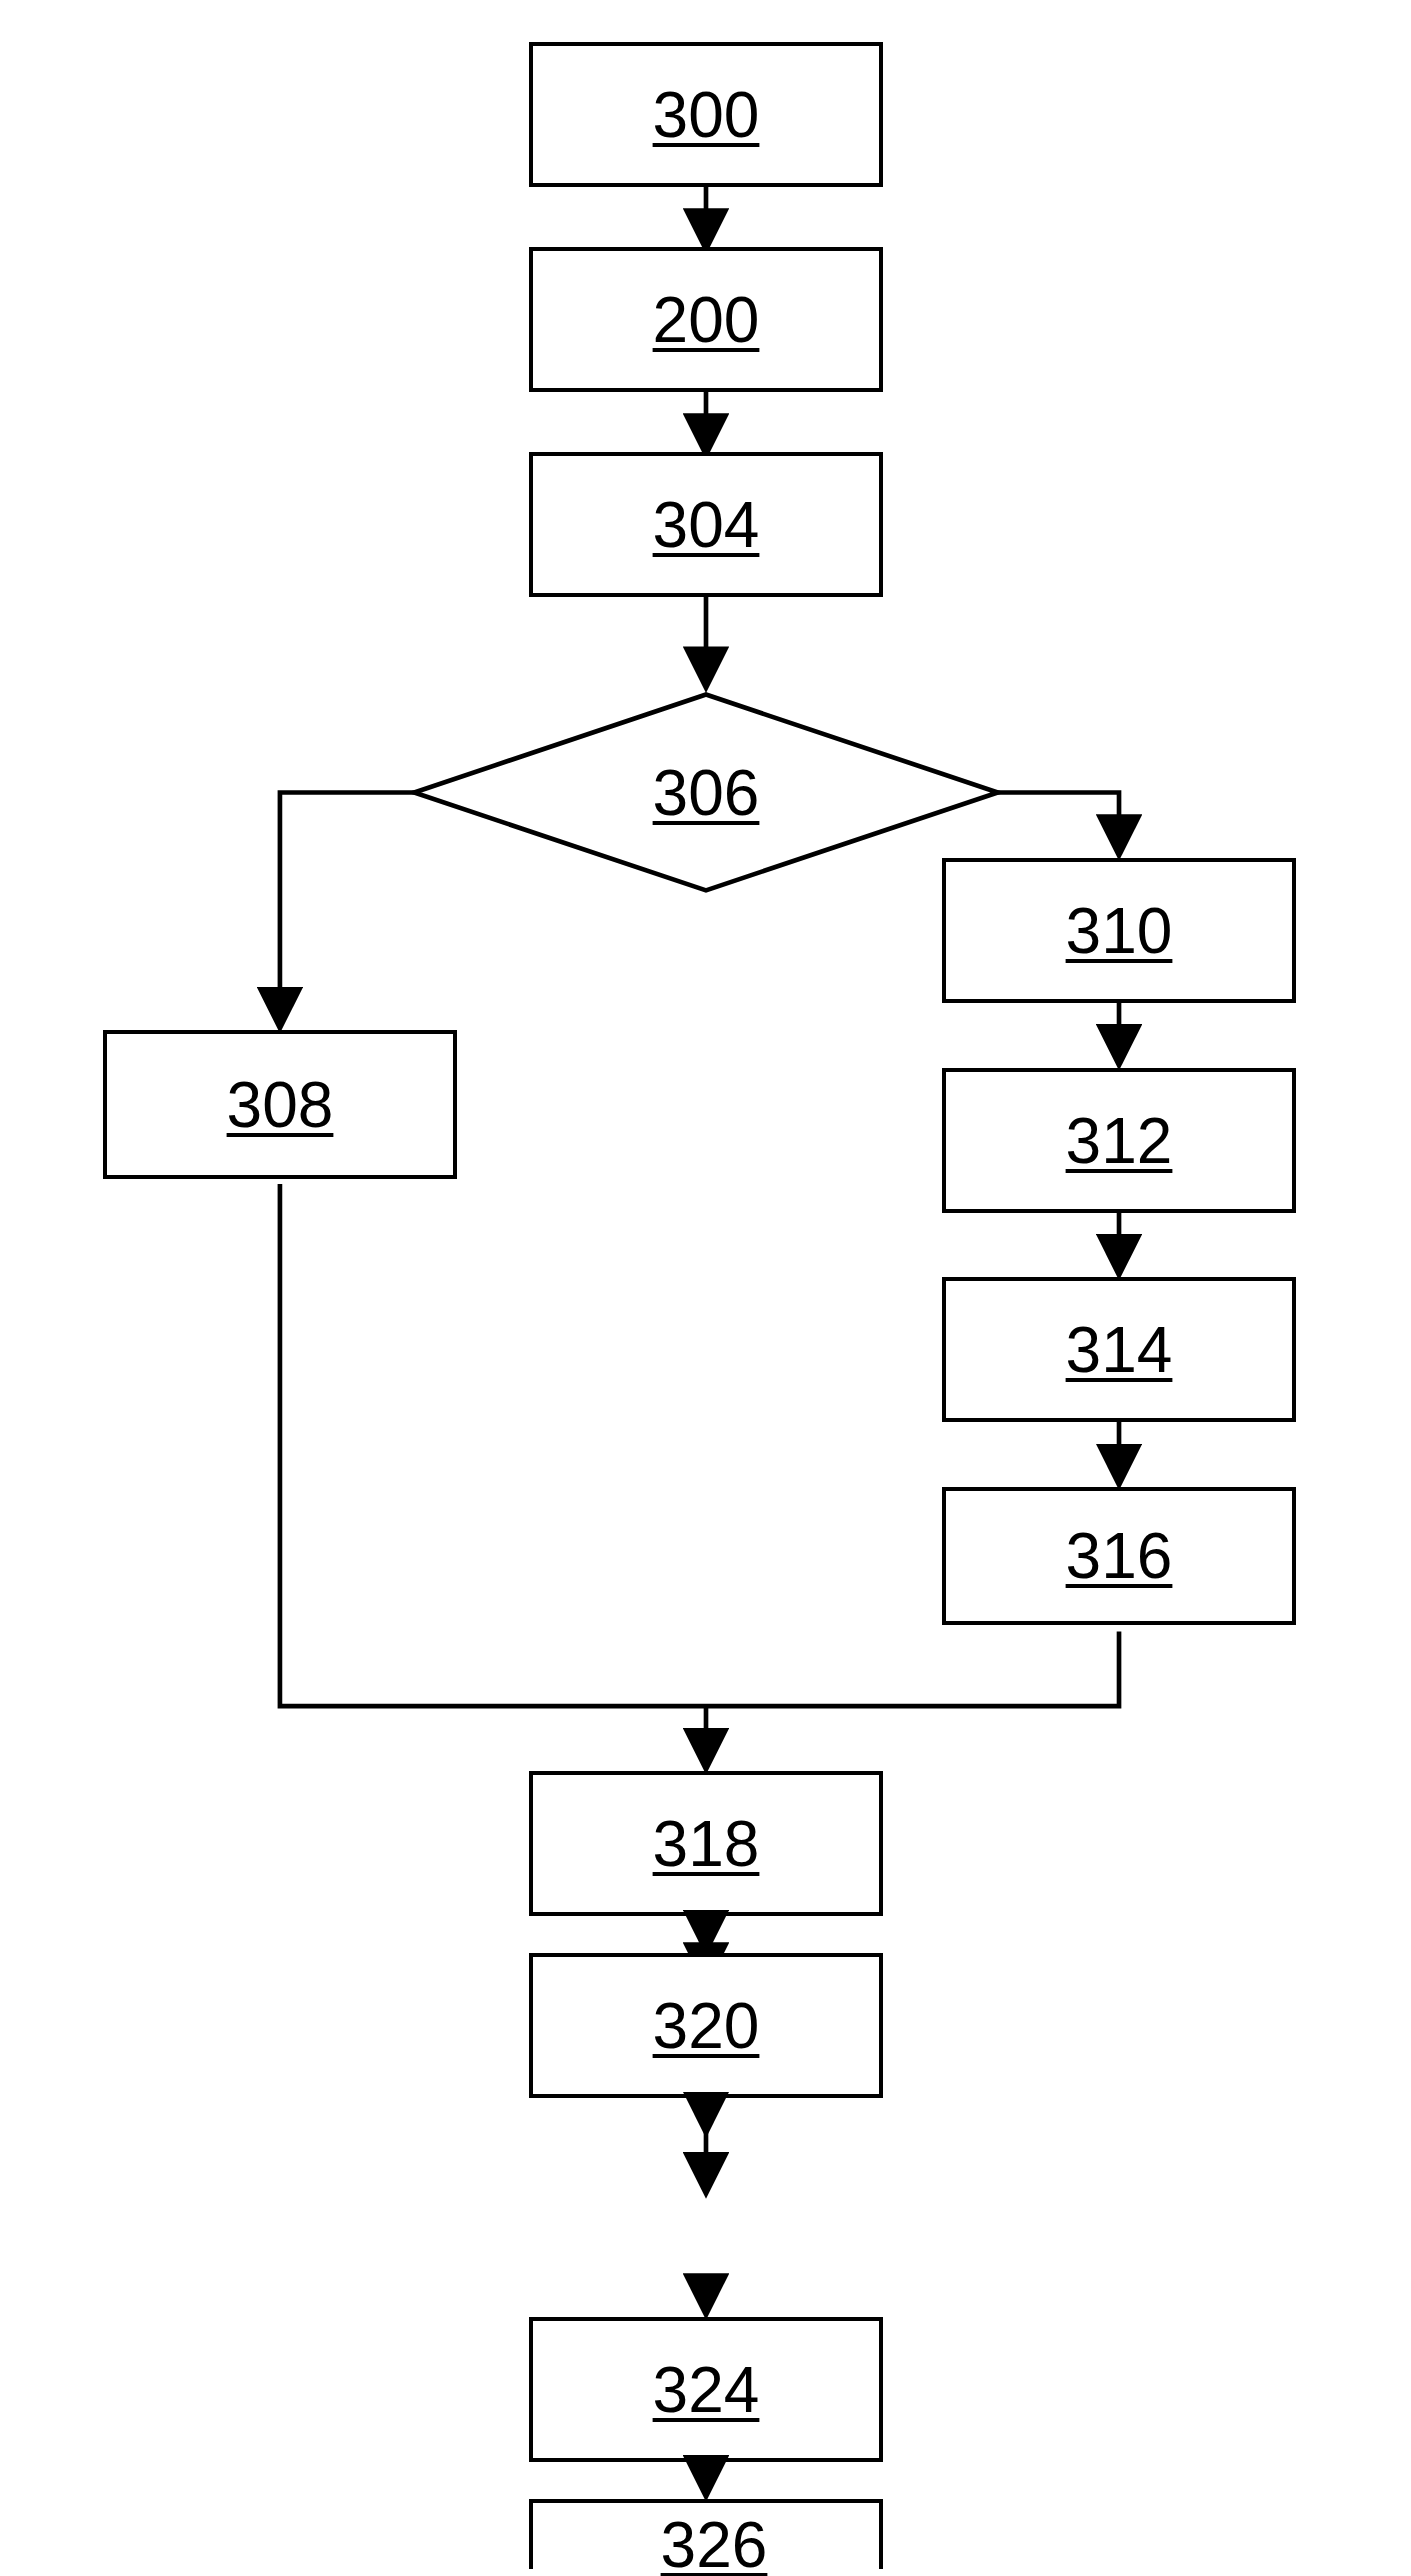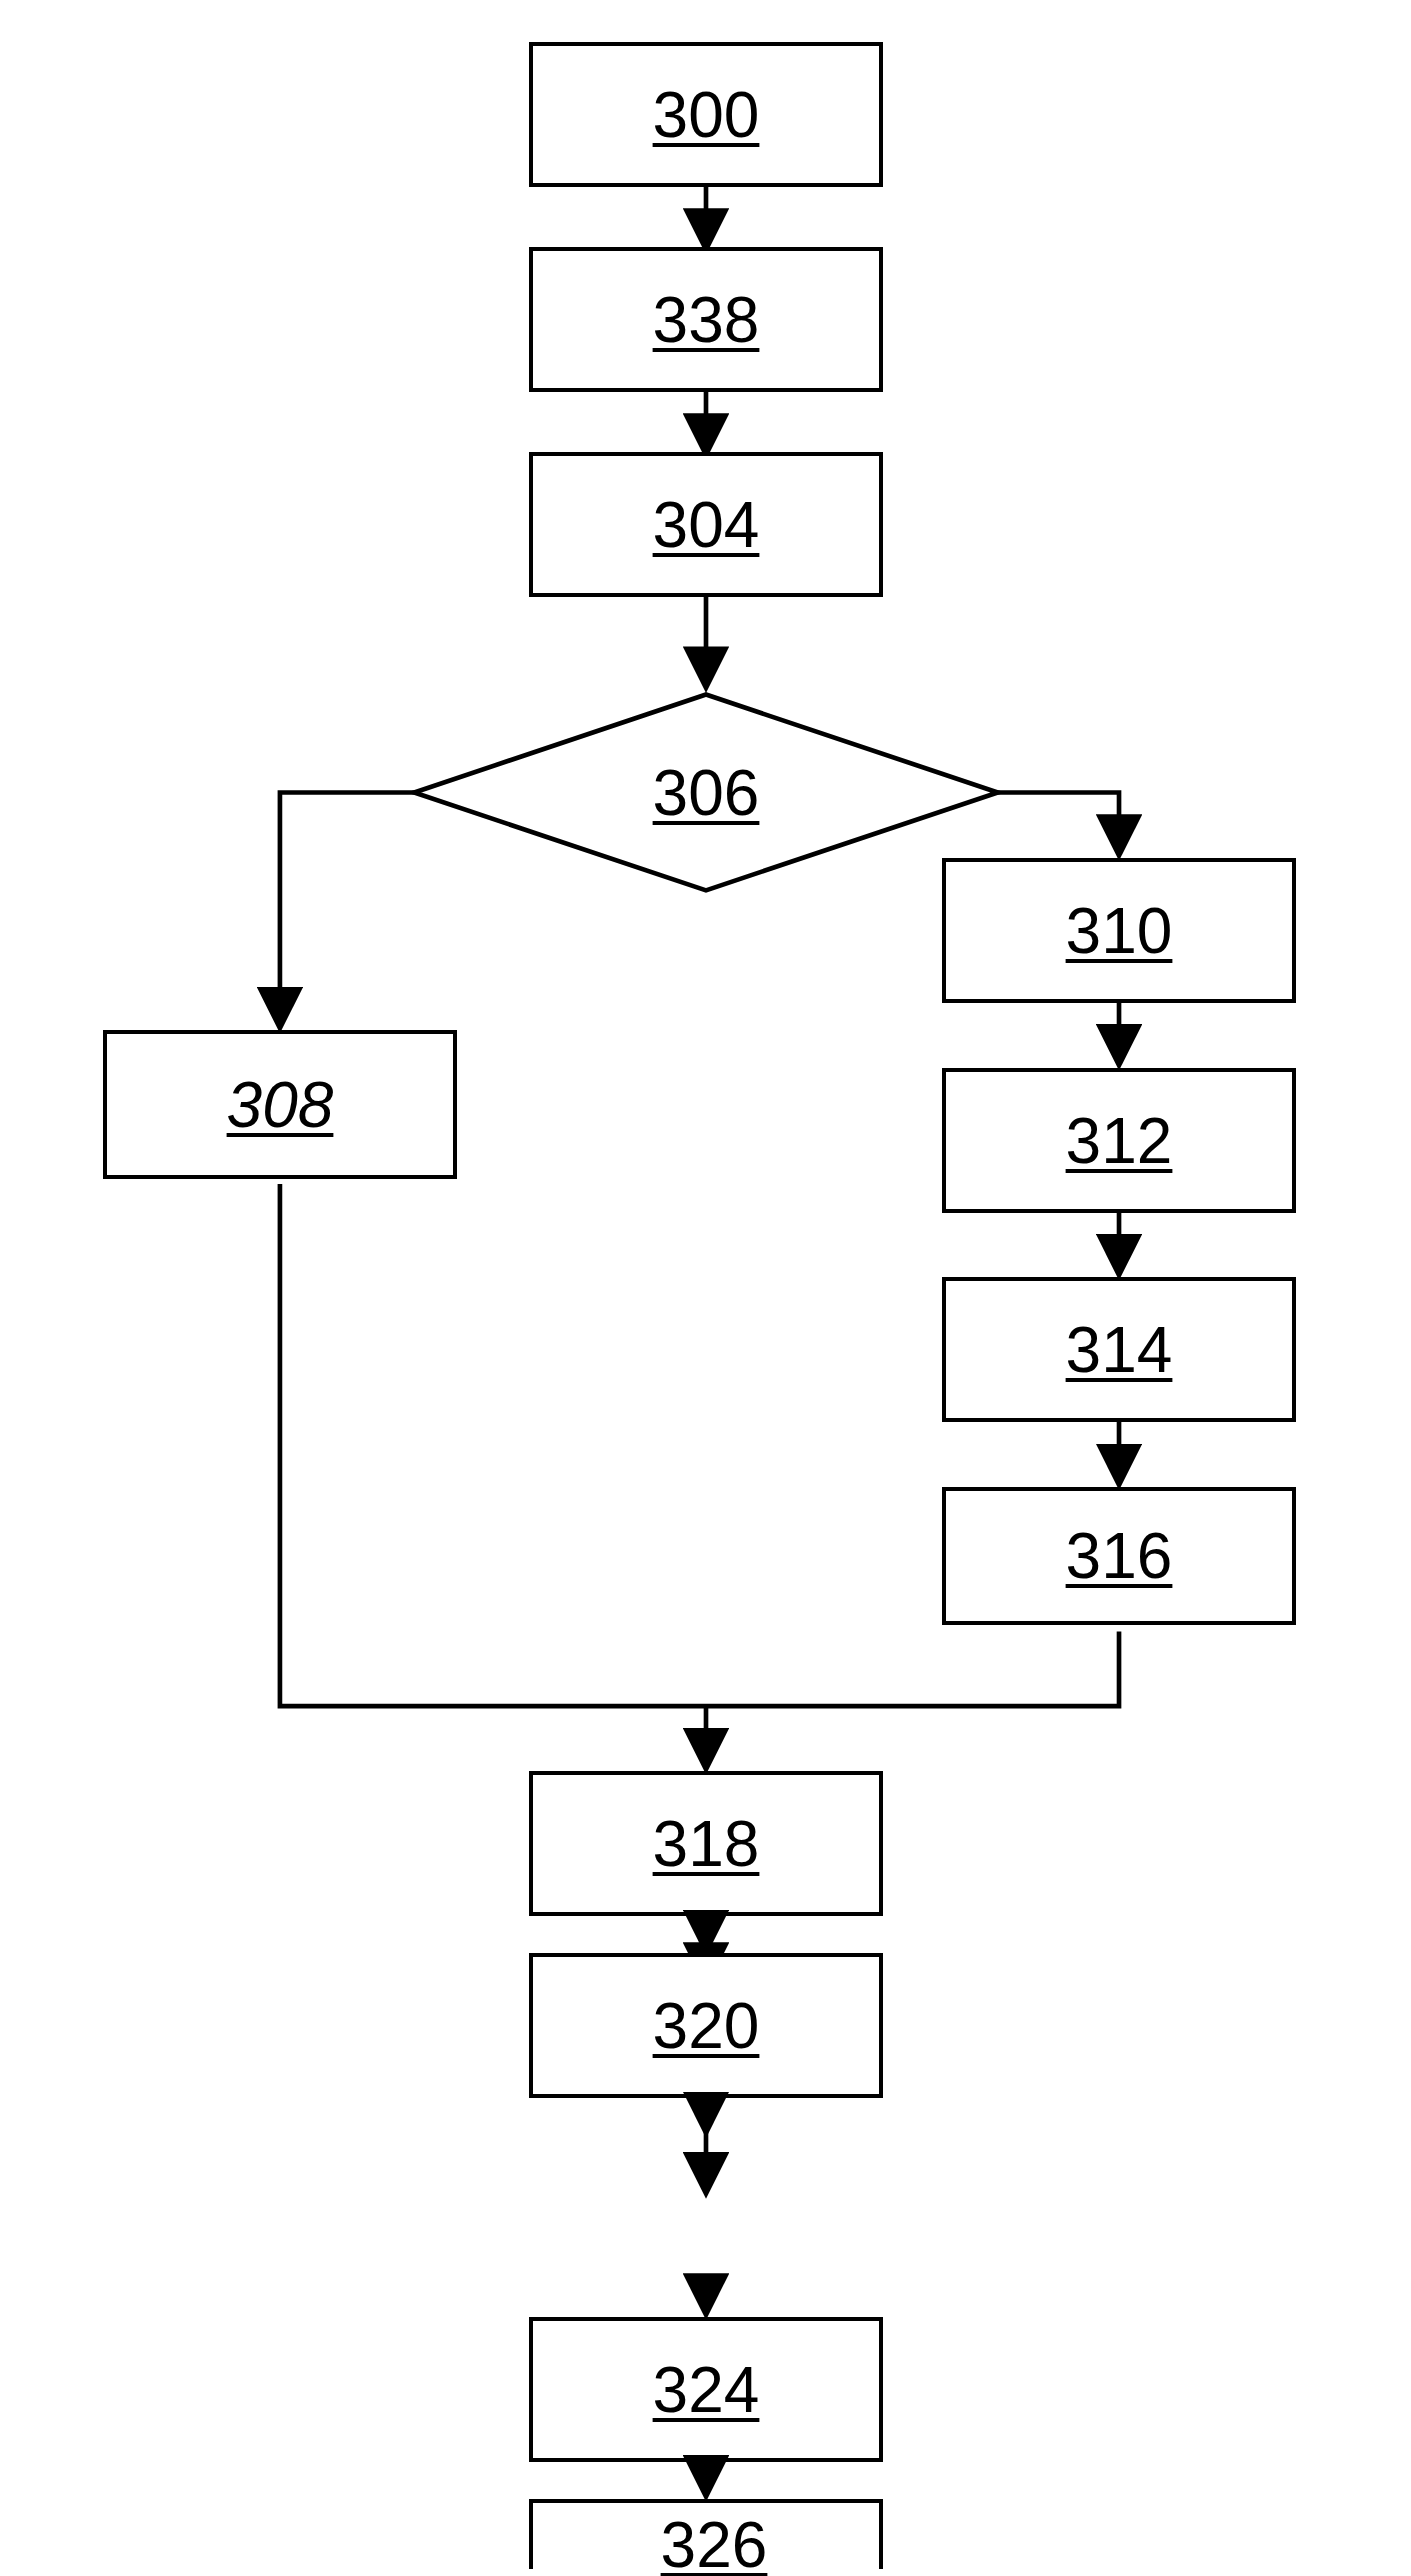--- a/index.html
+++ b/index.html
@@ -89,31 +89,31 @@
 
       <line x1="757" y1="2510" x2="757" y2="2575" marker-end="url(#arrow)"></line>
 
     </g>
   </svg>
 
   <div class="box" style="left:529px; top:42px; width:354px; height:145px;">
     <span class="label">300</span>
   </div>
   <div class="box" style="left:529px; top:247px; width:354px; height:145px;">
-    <span class="label">338</span>
+    <span class="label">200</span>
   </div>
   <div class="box" style="left:529px; top:452px; width:354px; height:145px;">
     <span class="label">304</span>
   </div>
 
   <div class="diamond-label" style="left:613px; top:751px; width:186px; height:84px;">
     <span class="label">306</span>
   </div>
 
-  <div class="box" style="left:103px; top:1030px; width:354px; height:149px;font-style:italic;">
+  <div class="box" style="left:103px; top:1030px; width:354px; height:149px;">
     <span class="label">308</span>
   </div>
 
   <div class="box" style="left:942px; top:858px; width:354px; height:145px;">
     <span class="label">310</span>
   </div>
   <div class="box" style="left:942px; top:1068px; width:354px; height:145px;">
     <span class="label">312</span>
   </div>
   <div class="box" style="left:942px; top:1277px; width:354px; height:145px;">

